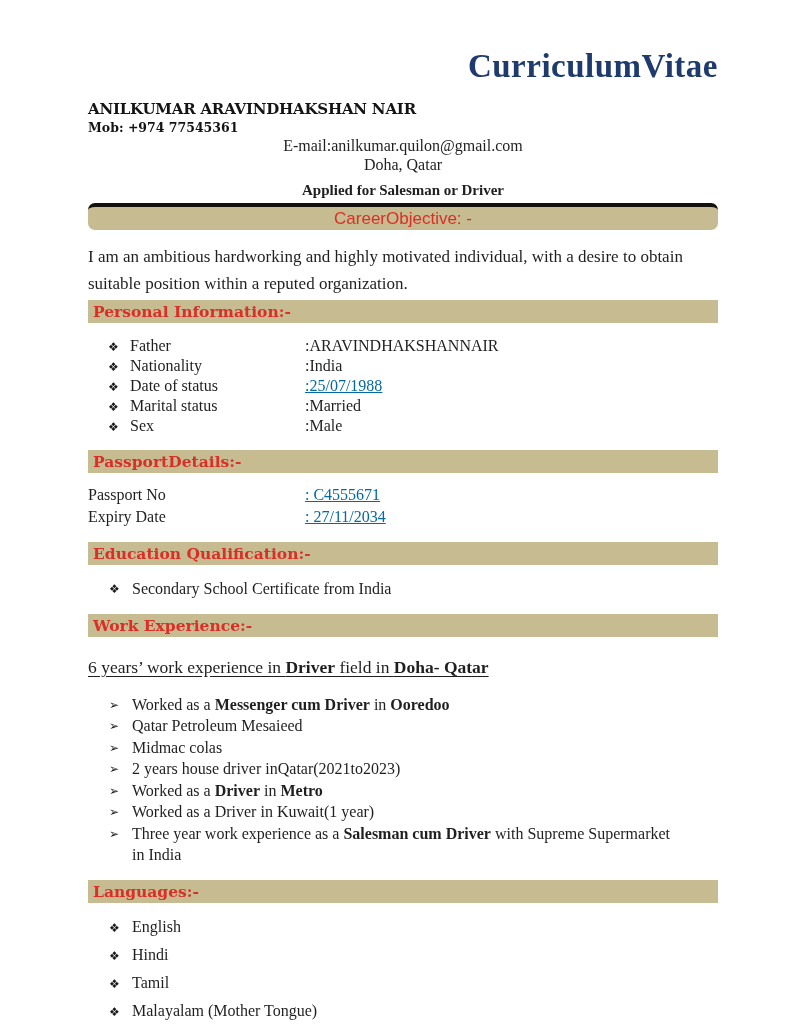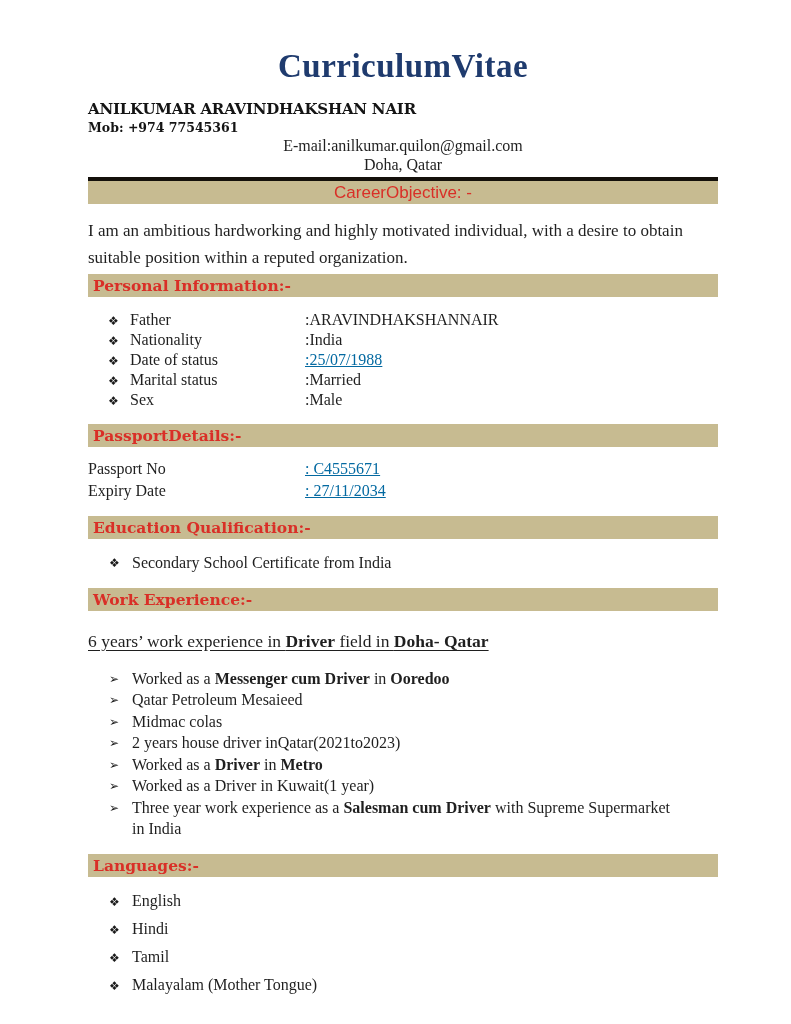--- a/index.html
+++ b/index.html
@@ -9,21 +9,21 @@
     width:791px;height:1024px;
     box-sizing:border-box;
     background:#ffffff;
     padding:46px 73px 0 88px;
     font-family:"Liberation Serif", serif;
     color:#1f1f1f;
     overflow:hidden;
   }
   .doc-title{
     margin:0;
-    text-align:center;
+    text-align:right;
     font-family:"Liberation Serif", serif;
     font-weight:bold;
     font-size:33px;
     line-height:40px;
     color:#1f3b6e;
     letter-spacing:0.5px;
   }
   .name{
     margin-top:13px;
     font-family:"DejaVu Serif", serif;
@@ -61,20 +61,21 @@
     font-size:15.5px;
     line-height:19px;
     padding:2px 5px;
   }
   .bar.career{
     border-top:4px solid #14100b;
     text-align:center;
     font-family:"Liberation Sans", sans-serif;
     font-weight:normal;
     font-size:17px;
+    border-radius:7px;
   }
   .objective{
     margin-top:13px;
     font-size:17px;
     line-height:27px;
     max-width:620px;
   }
   .kv-list{margin-top:13px;}
   .kv-row{
     position:relative;
@@ -123,20 +124,21 @@
 
 <div class="page">
 
   <h1 class="doc-title">CurriculumVitae</h1>
 
   <div class="name">ANILKUMAR ARAVINDHAKSHAN NAIR</div>
   <div class="mob">Mob: +974 77545361</div>
   <div class="email">E-mail:anilkumar.quilon@gmail.com</div>
   <div class="loc">Doha, Qatar</div>
 
+  <div class="applied">Applied for Salesman or Driver</div>
 
   <div class="bar career">CareerObjective: -</div>
 
   <div class="objective">I am an ambitious hardworking and highly motivated individual, with a desire to obtain suitable position within a reputed organization.</div>
 
   <div class="bar">Personal Information:-</div>
   <div class="kv-list" id="personal-list">
       <div class="kv-row"><span class="bullet">❖</span><span class="kv-label">Father</span><span class="kv-value">:ARAVINDHAKSHANNAIR</span></div>
       <div class="kv-row"><span class="bullet">❖</span><span class="kv-label">Nationality</span><span class="kv-value">:India</span></div>
       <div class="kv-row"><span class="bullet">❖</span><span class="kv-label">Date of status</span><span class="kv-value navy">:25/07/1988</span></div>

